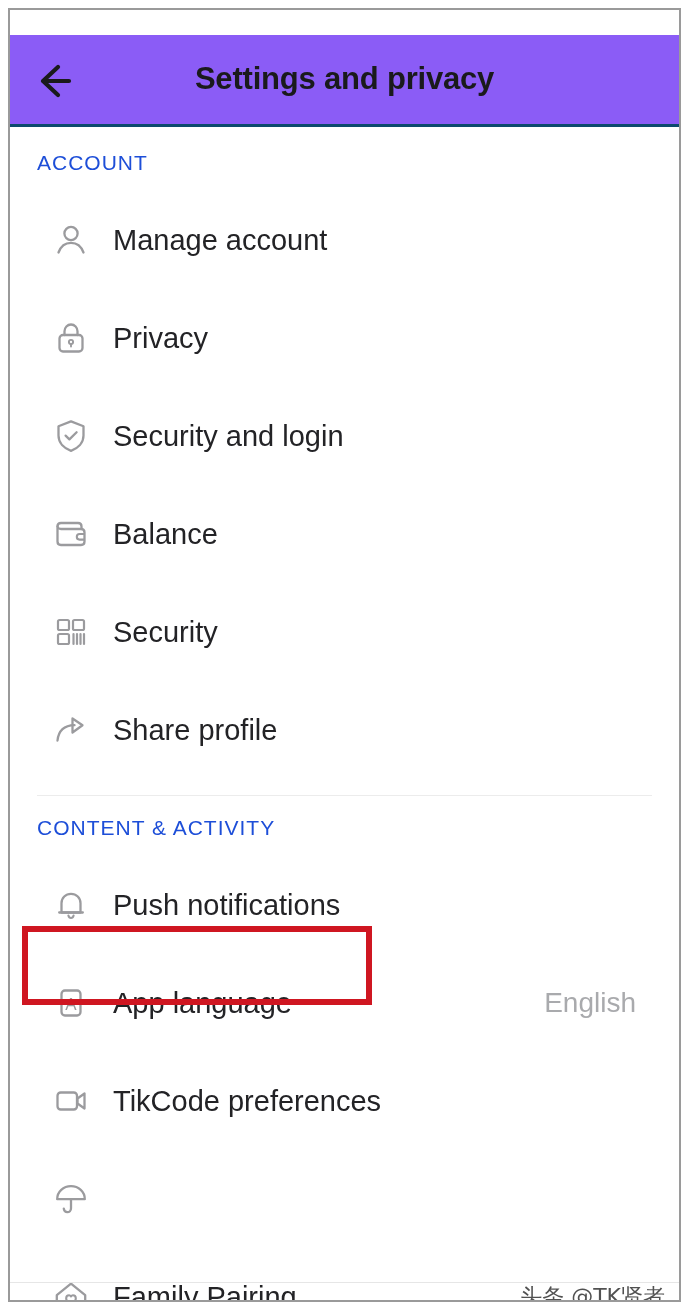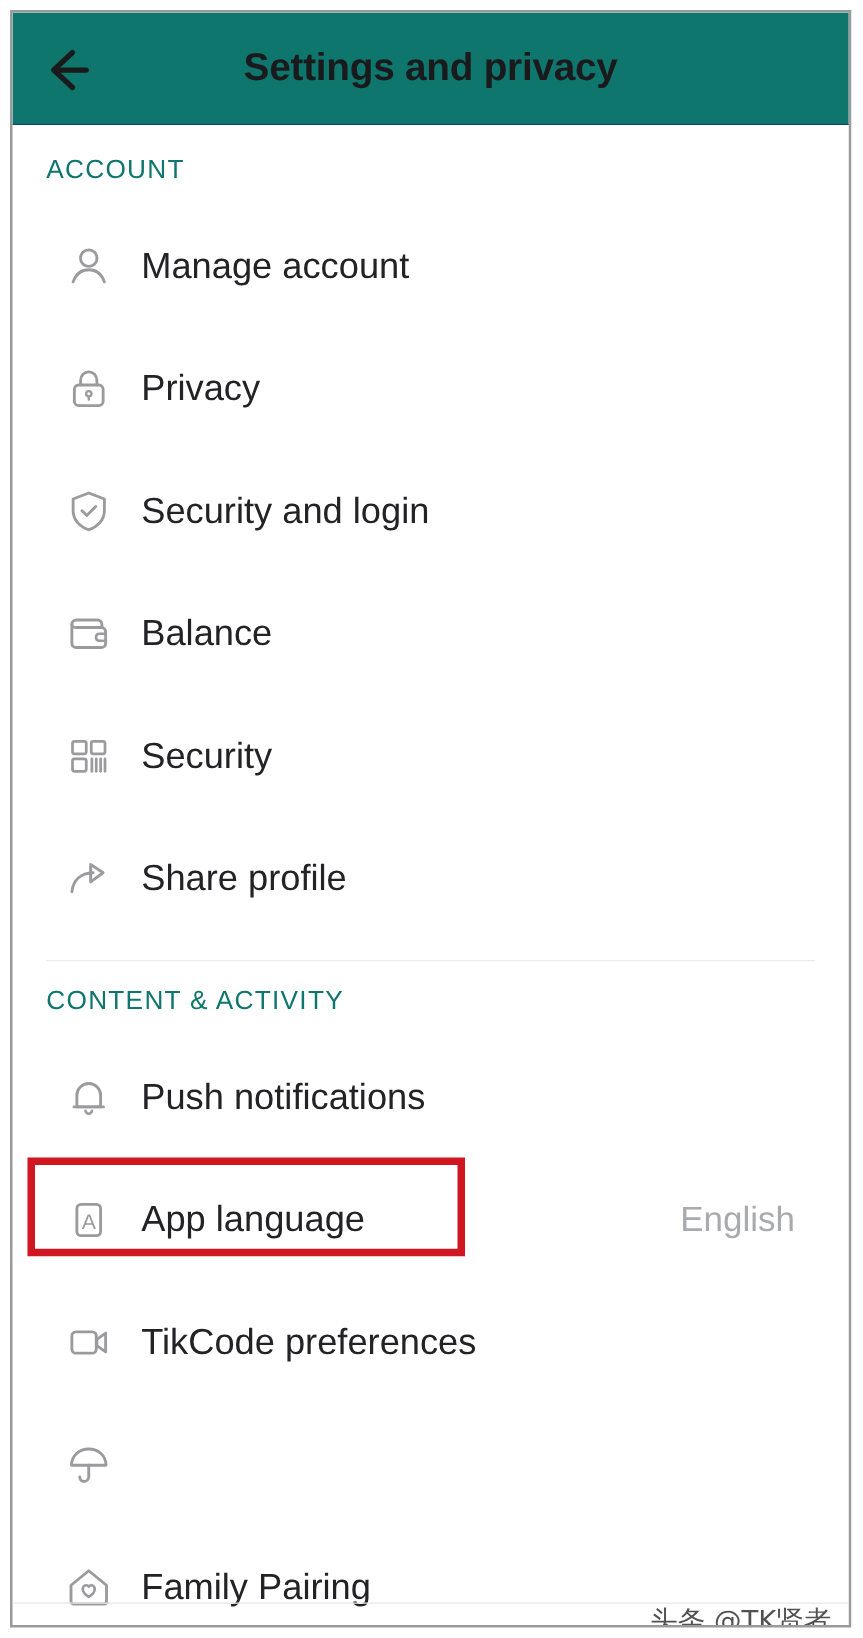--- a/index.html
+++ b/index.html
@@ -26,22 +26,23 @@
     box-sizing: border-box;
     border: 2px solid #9a9a9a;
     background: #ffffff;
     overflow: hidden;
   }
 
   
   #app-header {
     position: relative;
     height: 89px;
-    border-bottom: 1px solid #0c4a6e;
-    background: #0f766e;
+    border-bottom: 3px solid #0c4a6e;
+    background: #8b5cf6;
+    margin-top: 25px;
   }
   #back-button {
     position: absolute;
     left: 22px;
     top: 20px;
     width: 56px;
     height: 52px;
     display: flex;
     align-items: center;
     justify-content: center;
@@ -56,21 +57,21 @@
     font-size: 31px;
     font-weight: bold;
     color: #1a1a1c;
     letter-spacing: -0.2px;
   }
 
   
   .section-header {
     font-size: 21px;
     letter-spacing: 1.0px;
-    color: #0f766e;
+    color: #1d4ed8;
     padding-left: 27px;
     font-weight: normal;
   }
   #section-account .section-header { padding-top: 24px; }
   #section-content .section-header { padding-top: 20px; }
 
   .section-divider {
     height: 1px;
     background: #ececec;
     margin: 0 27px;

